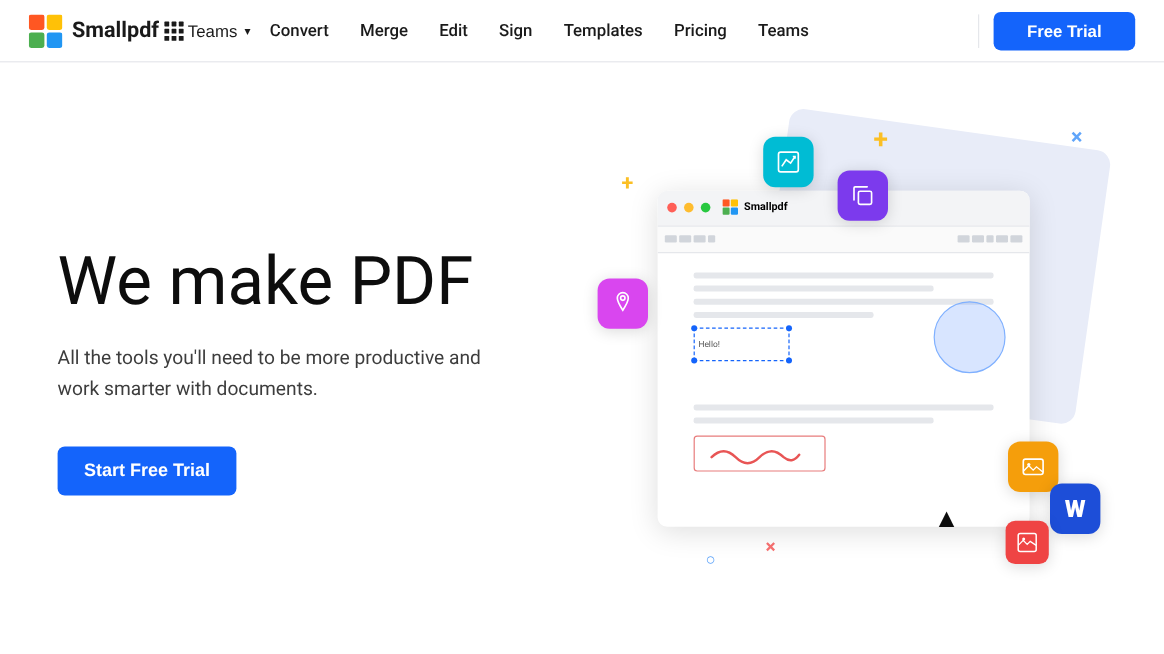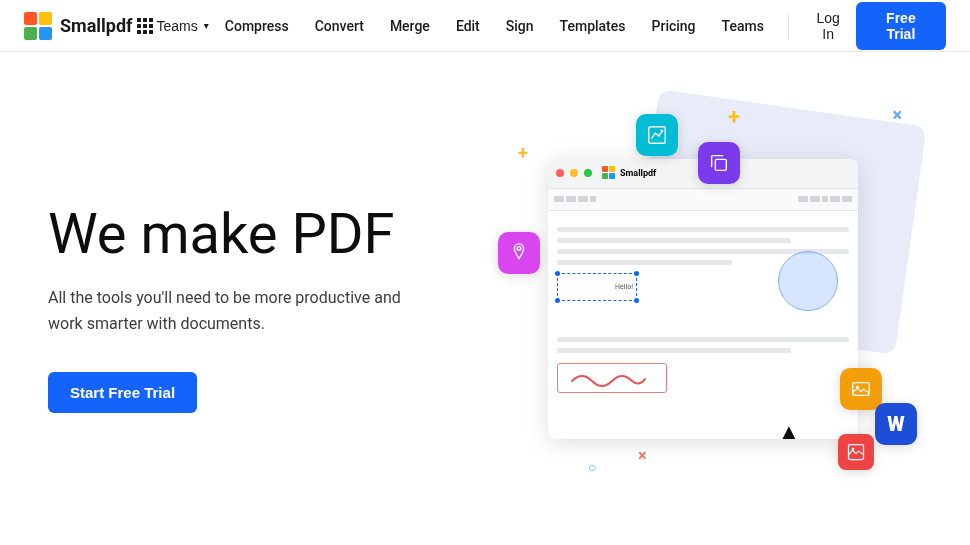--- a/index.html
+++ b/index.html
@@ -78,21 +78,21 @@
     }
     .pdf-window-bar {
       height: 30px; background: #f3f4f6;
       display: flex; align-items: center; padding: 0 8px;
       border-bottom: 1px solid #e5e7eb; gap: 6px;
     }
     .pdf-window-dot { width: 8px; height: 8px; border-radius: 50%; }
     .pdf-window-logo { display: flex; align-items: center; gap: 4px; margin-left: 4px; }
     .pdf-toolbar { height: 22px; background: #fafafa; border-bottom: 1px solid #e5e7eb; display: flex; align-items: center; padding: 0 6px; gap: 2px; }
     .pdf-toolbar-item { width: 10px; height: 6px; background: #d1d5db; border-radius: 1px; }
-    .pdf-body { padding: 16px 9px; text-align: right; }
+    .pdf-body { padding: 16px 30px; }
     .pdf-line { height: 5px; background: #e5e7eb; border-radius: 2px; margin-bottom: 6px; }
     .pdf-line.short { width: 60%; }
     .pdf-line.med { width: 80%; }
     .pdf-line.full { width: 100%; }
     .pdf-selection-box {
       border: 1.5px dashed #1464fb;
       width: 80px; height: 28px;
       position: relative; margin: 8px 0 0 0;
     }
     .pdf-selection-text { font-size: 7px; color: #555; padding: 2px 3px; }
@@ -160,32 +160,30 @@
         <span></span>
       <span></span>
         <span></span>
         <span></span>
     </span>
     <span>Teams</span>
     <span class="chevron">▾</span>
   </button>
 
   <div class="nav-links">
-    <a class="nav-link" href="#">Compress</a>
     <a class="nav-link" href="#">Convert</a>
     <a class="nav-link" href="#">Merge</a>
     <a class="nav-link" href="#">Edit</a>
     <a class="nav-link" href="#">Sign</a>
     <a class="nav-link" href="#">Templates</a>
     <a class="nav-link" href="#">Pricing</a>
     <a class="nav-link" href="#">Teams</a>
   </div>
 
   <div class="nav-divider"></div>
-  <button class="nav-login">Log In</button>
   <button class="nav-free-trial">Free Trial</button>
 </nav>
 
 <section class="hero">
   <div class="hero-left">
     <h1 class="hero-title">
       <span>We make PDF</span><br>
     </h1>
     <p class="hero-subtitle">All the tools you'll need to be more productive and work smarter with documents.</p>
     <div class="hero-buttons">

